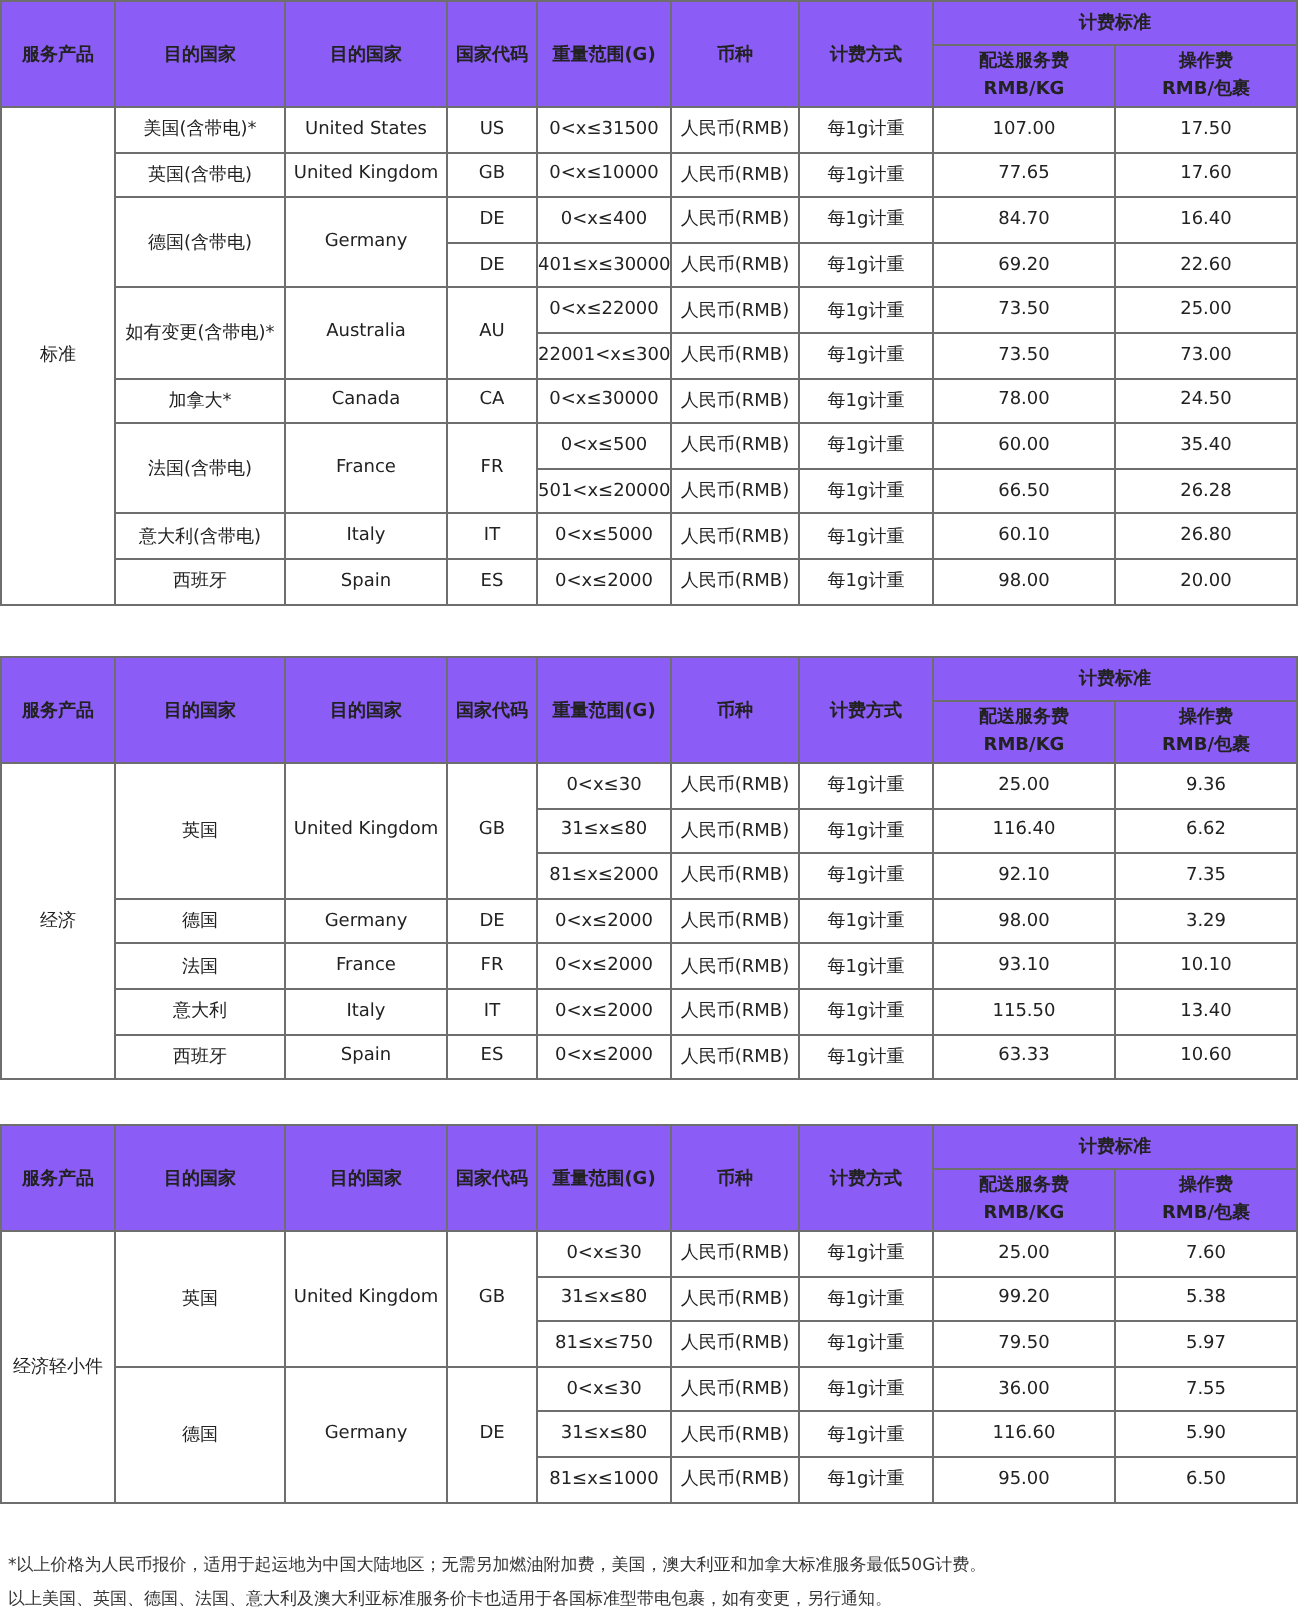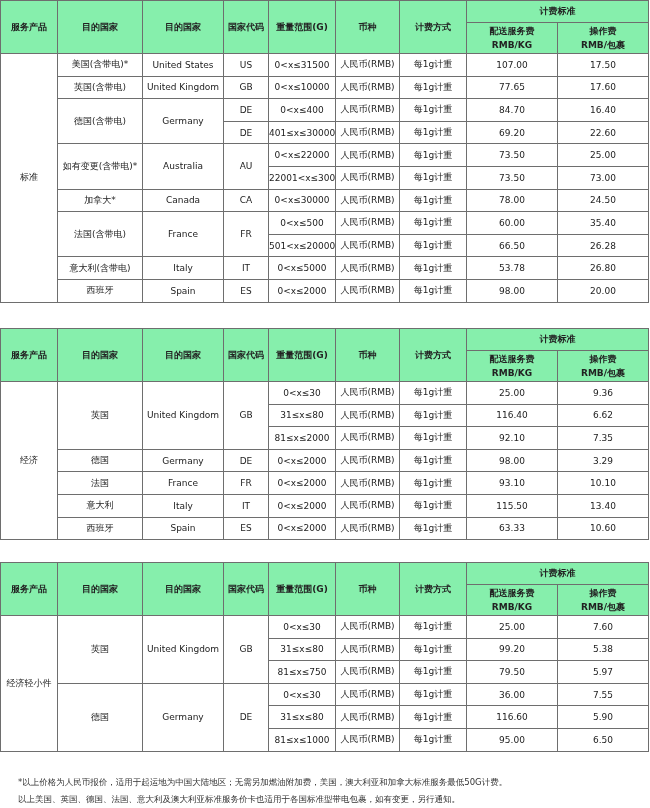--- a/index.html
+++ b/index.html
@@ -1,27 +1,27 @@
 <!DOCTYPE html>
 <html><head>
 <meta charset="utf-8">
 <style>
   html, body { margin: 0; padding: 0; background: #ffffff; }
   body { width: 650px; height: 808px; position: relative; overflow: hidden;
          font-family: "DejaVu Sans", "Liberation Sans", sans-serif; color: #222; }
   table.rate { position: absolute; left: 0; width: 648px; border-collapse: collapse; table-layout: fixed; font-size: 9px; }
   table.rate td, table.rate th { border: 1px solid #6e6e6e; text-align: center; vertical-align: middle; padding: 0; white-space: nowrap; overflow: hidden; }
-  table.rate th { background: #86efac; font-weight: bold; font-size: 9px; color: #222; }
+  table.rate th { background: #8b5cf6; font-weight: bold; font-size: 9px; color: #222; }
   table.rate td { height: 21.6px; }
   .hdr-top { height: 22px; }
   .hdr-sub { height: 31px; line-height: 14px; }
   #t1 { top: 0; }
   #t2 { top: 328px; }
   #t3 { top: 562px; }
-  .foot { position: absolute; left: 18px; font-size: 8.5px; color: #333; white-space: nowrap; }
+  .foot { position: absolute; left: 4px; font-size: 8.5px; color: #333; white-space: nowrap; }
   #f1 { top: 777px; }
   #f2 { top: 794px; }
 </style>
 </head>
 <body>
 
 <table class="rate" id="t1">
   <colgroup>
       <col style="width:57px">
       <col style="width:85px">
@@ -133,21 +133,21 @@
       <td>66.50</td>
       <td>26.28</td>
     </tr>
     <tr>
       <td>意大利(含带电)</td>
       <td>Italy</td>
       <td>IT</td>
       <td>0&lt;x≤5000</td>
       <td>人民币(RMB)</td>
       <td>每1g计重</td>
-      <td>53.78</td>
+      <td>60.10</td>
       <td>26.80</td>
     </tr>
     <tr>
       <td>西班牙</td>
       <td>Spain</td>
       <td>ES</td>
       <td>0&lt;x≤2000</td>
       <td>人民币(RMB)</td>
       <td>每1g计重</td>
       <td>98.00</td>

